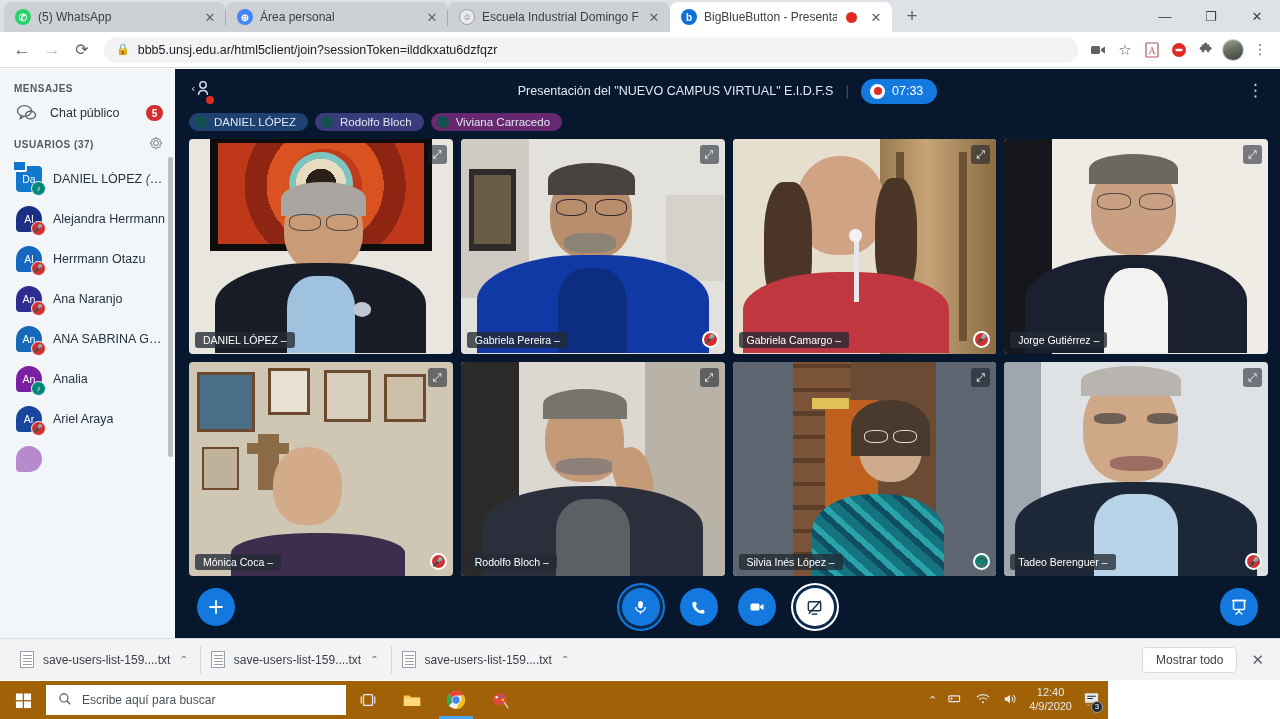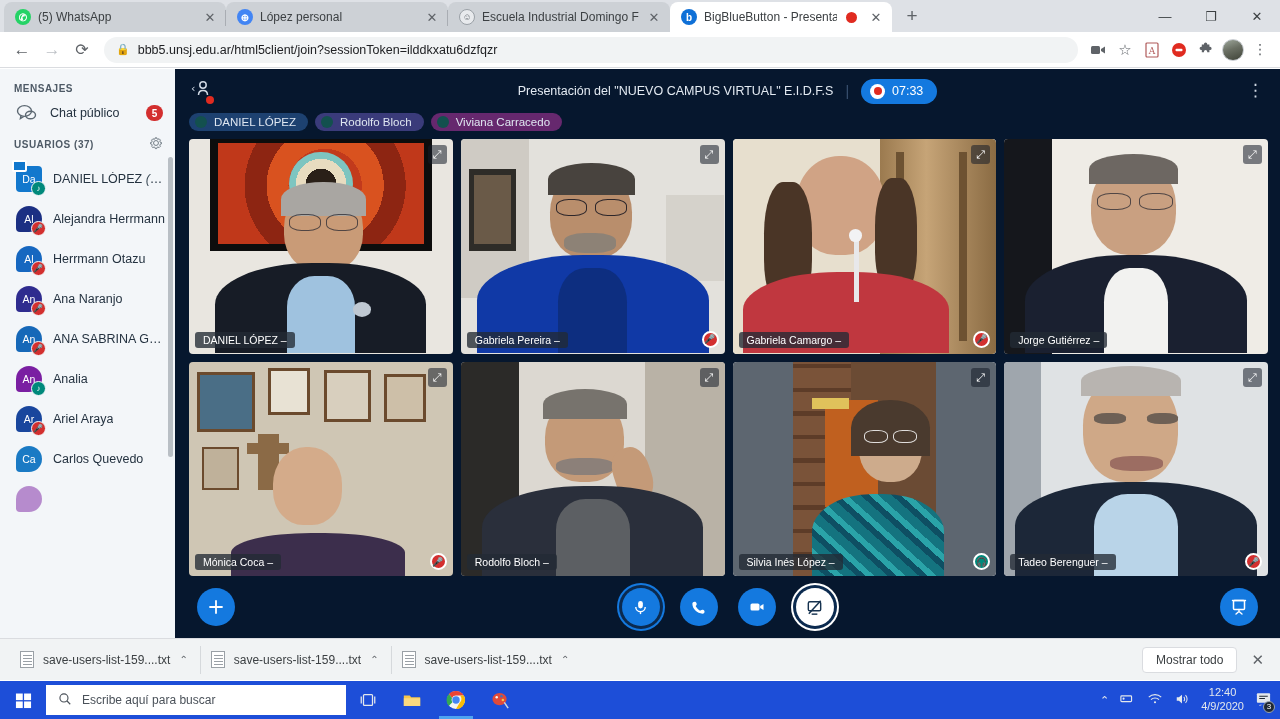--- a/index.html
+++ b/index.html
@@ -331,21 +331,21 @@
   .showall-btn {
     border: 1px solid #dadce0; background: #fff;
     border-radius: 4px; padding: 5px 13px;
     font-size: 12px; color: #3c4043;
   }
   .dl-close { font-size: 15px; color: #5f6368; padding-right: 6px; }
 
   
   .taskbar {
     position: absolute; top: 681px; left: 0;
-    width: 1280px; height: 38px; background: #1d4ed8;
+    width: 1108px; height: 38px; background: #a16207;
     display: flex; align-items: center;
   }
   .start-btn {
     width: 46px; height: 38px;
     display: flex; align-items: center; justify-content: center;
   }
   .search-box {
     width: 300px; height: 30px; background: #fff;
     display: flex; align-items: center; gap: 10px;
     padding: 0 12px; font-size: 12px; color: #4a5159;
@@ -381,21 +381,21 @@
   <div class="tabstrip">
 
     <div class="tab inactive">
       <span class="tab-favicon fav-whatsapp">✆</span>
       <span class="tab-title">(5) WhatsApp</span>
       <span class="tab-close">✕</span>
     </div>
 
     <div class="tab inactive">
       <span class="tab-favicon fav-globe">⊕</span>
-      <span class="tab-title">López personal</span>
+      <span class="tab-title">Área personal</span>
       <span class="tab-close">✕</span>
     </div>
 
     <div class="tab inactive">
       <span class="tab-favicon fav-school" style="color:#6b7177;font-size:9px;">☺</span>
       <span class="tab-title">Escuela Industrial Domingo Faust</span>
       <span class="tab-close">✕</span>
     </div>
 
     <div class="tab active">
@@ -541,26 +541,20 @@
         </div>
 
         <div class="user-row">
           <span class="uavatar" style="background:#19469d;">
             <span>Ar</span>
             <span class="status-dot st-muted">🎤</span>
           </span>
           <span class="uname">Ariel Araya</span>
         </div>
 
-        <div class="user-row">
-          <span class="uavatar" style="background:#1a7ac4;">
-            <span>Ca</span>
-          </span>
-          <span class="uname">Carlos Quevedo</span>
-        </div>
 
         <div class="user-row" style="opacity:.5;">
           <span class="uavatar" style="background:#7a1fa2;"></span>
         </div>
       </div>
     </div>
 
     <div class="bbb-main">
 
       <div class="bbb-topbar">

